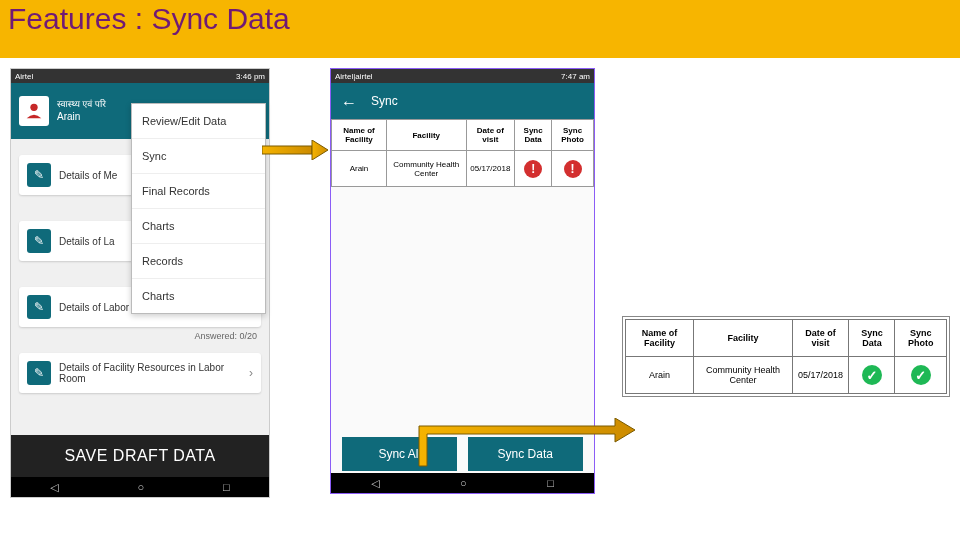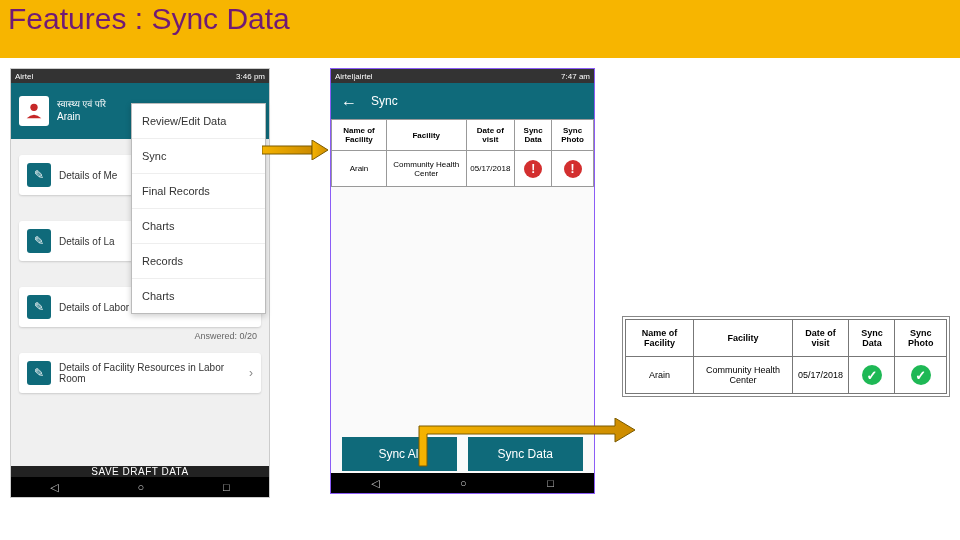--- a/index.html
+++ b/index.html
@@ -20,21 +20,21 @@
   .menu-overlay { position: absolute; top: 34px; left: 120px; width: 135px; background: #fff; border: 1px solid #bbb; box-shadow: 0 2px 6px rgba(0,0,0,0.2); }
   .menu-item { padding: 11px 10px; font-size: 11px; color: #333; border-bottom: 1px solid #eee; }
   .menu-item:last-child { border-bottom: none; }
 
   .list-card { background: #fff; margin: 8px; border-radius: 3px; padding: 8px; display: flex; align-items: center; box-shadow: 0 1px 2px rgba(0,0,0,0.15); position: relative; }
   .list-icon { width: 24px; height: 24px; background: #0f6a7a; border-radius: 3px; margin-right: 8px; display:flex;align-items:center;justify-content:center; color:#fff; font-size:12px;}
   .list-text { font-size: 10px; color: #333; flex: 1; }
   .chevron { font-size: 12px; color: #888; }
   .answered { text-align: right; font-size: 9px; color: #666; padding: 0 12px 4px 0; margin-top: -4px; }
 
-  .save-draft { position: absolute; bottom: 20px; left: 0; right: 0; background: #222; color: #fff; text-align: center; padding: 0 0; font-size: 10px; letter-spacing: 0.5px; }
+  .save-draft { position: absolute; bottom: 20px; left: 0; right: 0; background: #222; color: #fff; text-align: center; padding: 12px 0; font-size: 16px; letter-spacing: 0.5px; }
   .soft-keys { position: absolute; bottom: 0; left: 0; right: 0; height: 20px; background: #000; display: flex; justify-content: space-around; align-items: center; color: #ccc; font-size: 11px; }
 
   
   .phone2 { position: absolute; top: 68px; left: 330px; width: 265px; height: 426px; background: #fafafa; border: 1px solid #8b5cf6; }
   .sync-header { height: 36px; background: #0f6a7a; display: flex; align-items: center; padding: 0 10px; color: #fff; font-size: 12px; }
   .back-arrow { margin-right: 14px; font-size: 16px; }
 
   .sync-table { width: 100%; border-collapse: collapse; font-size: 8px; }
   .sync-table th, .sync-table td { border: 1px solid #999; padding: 6px 2px; text-align: center; vertical-align: middle; }
   .sync-table th { font-weight: bold; background: #fff; }

